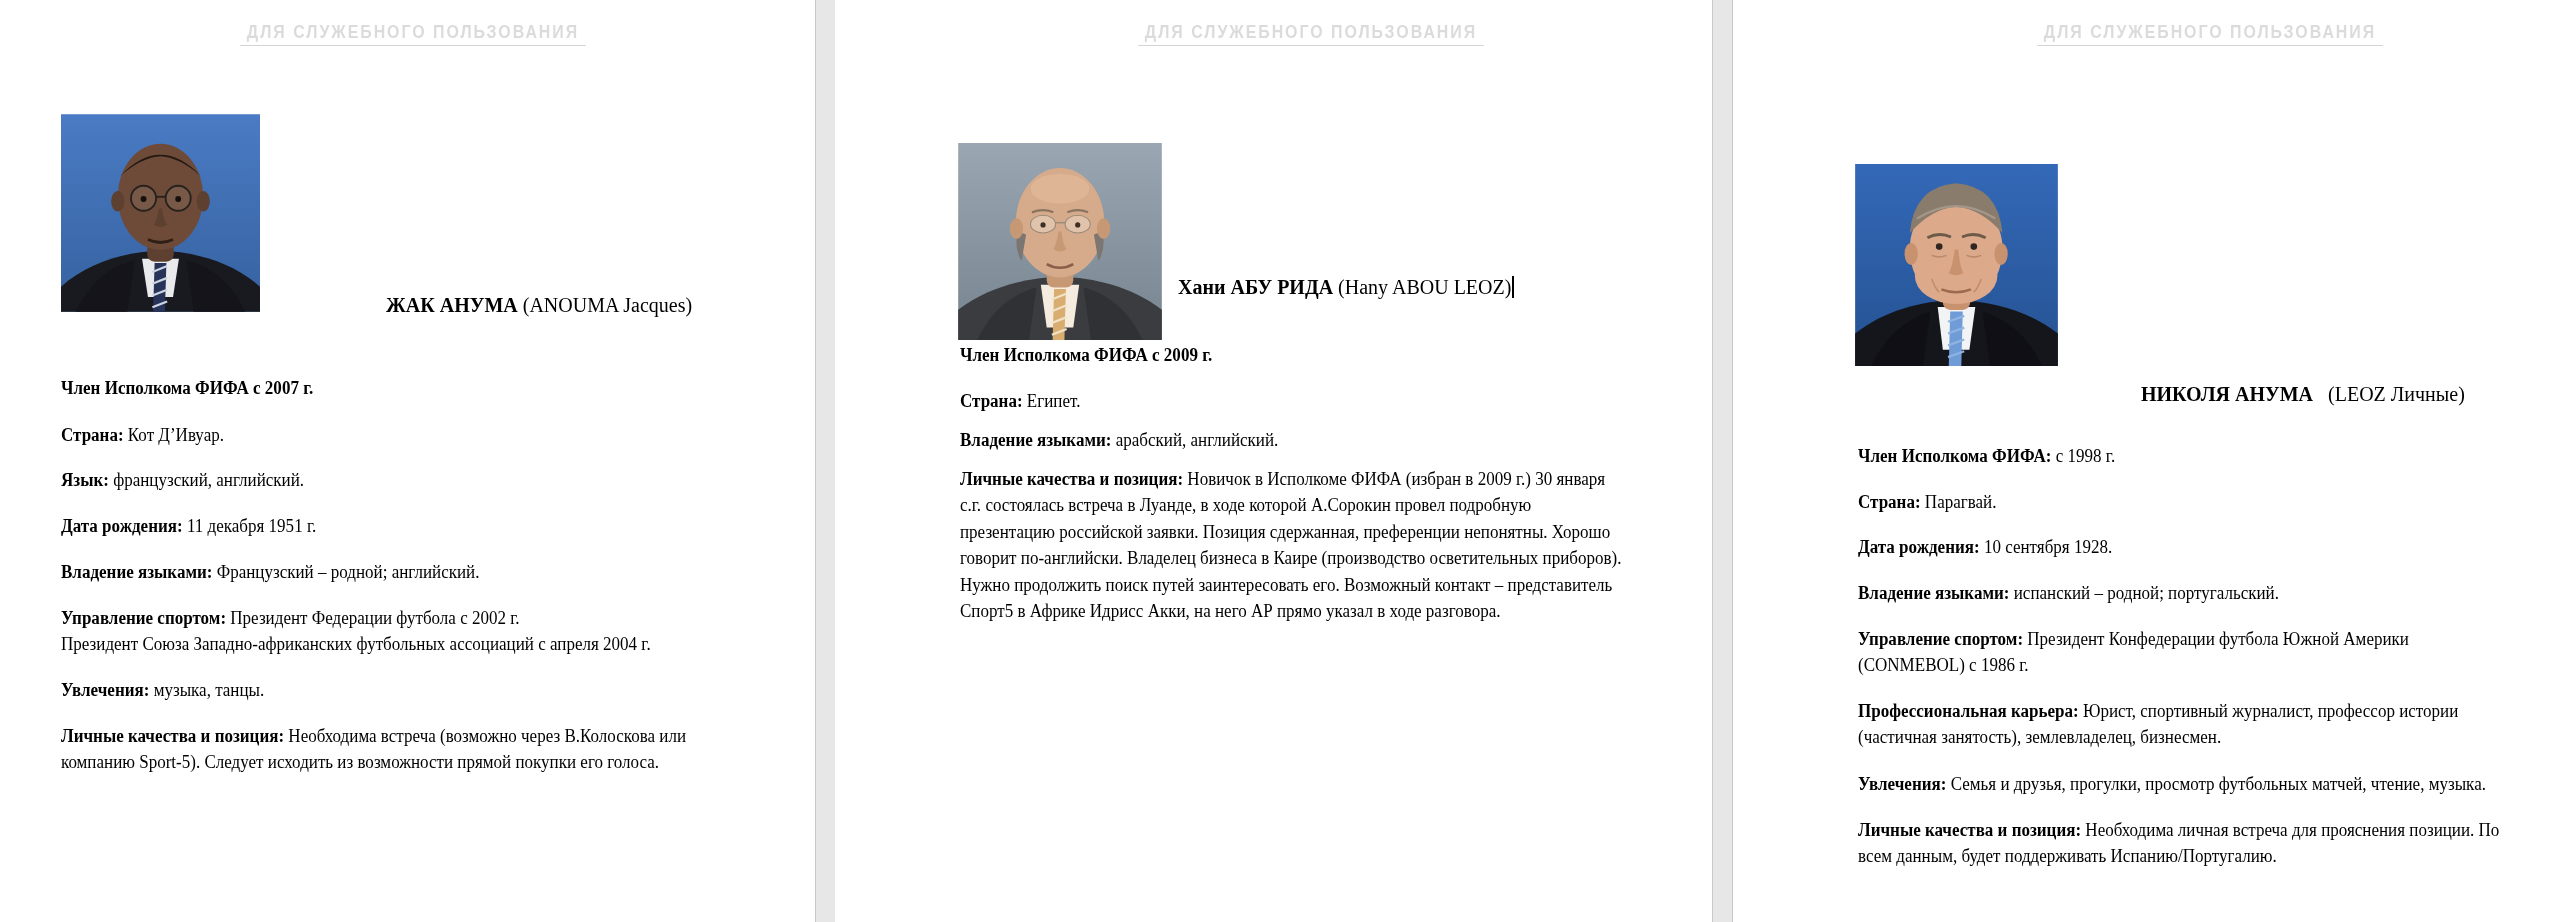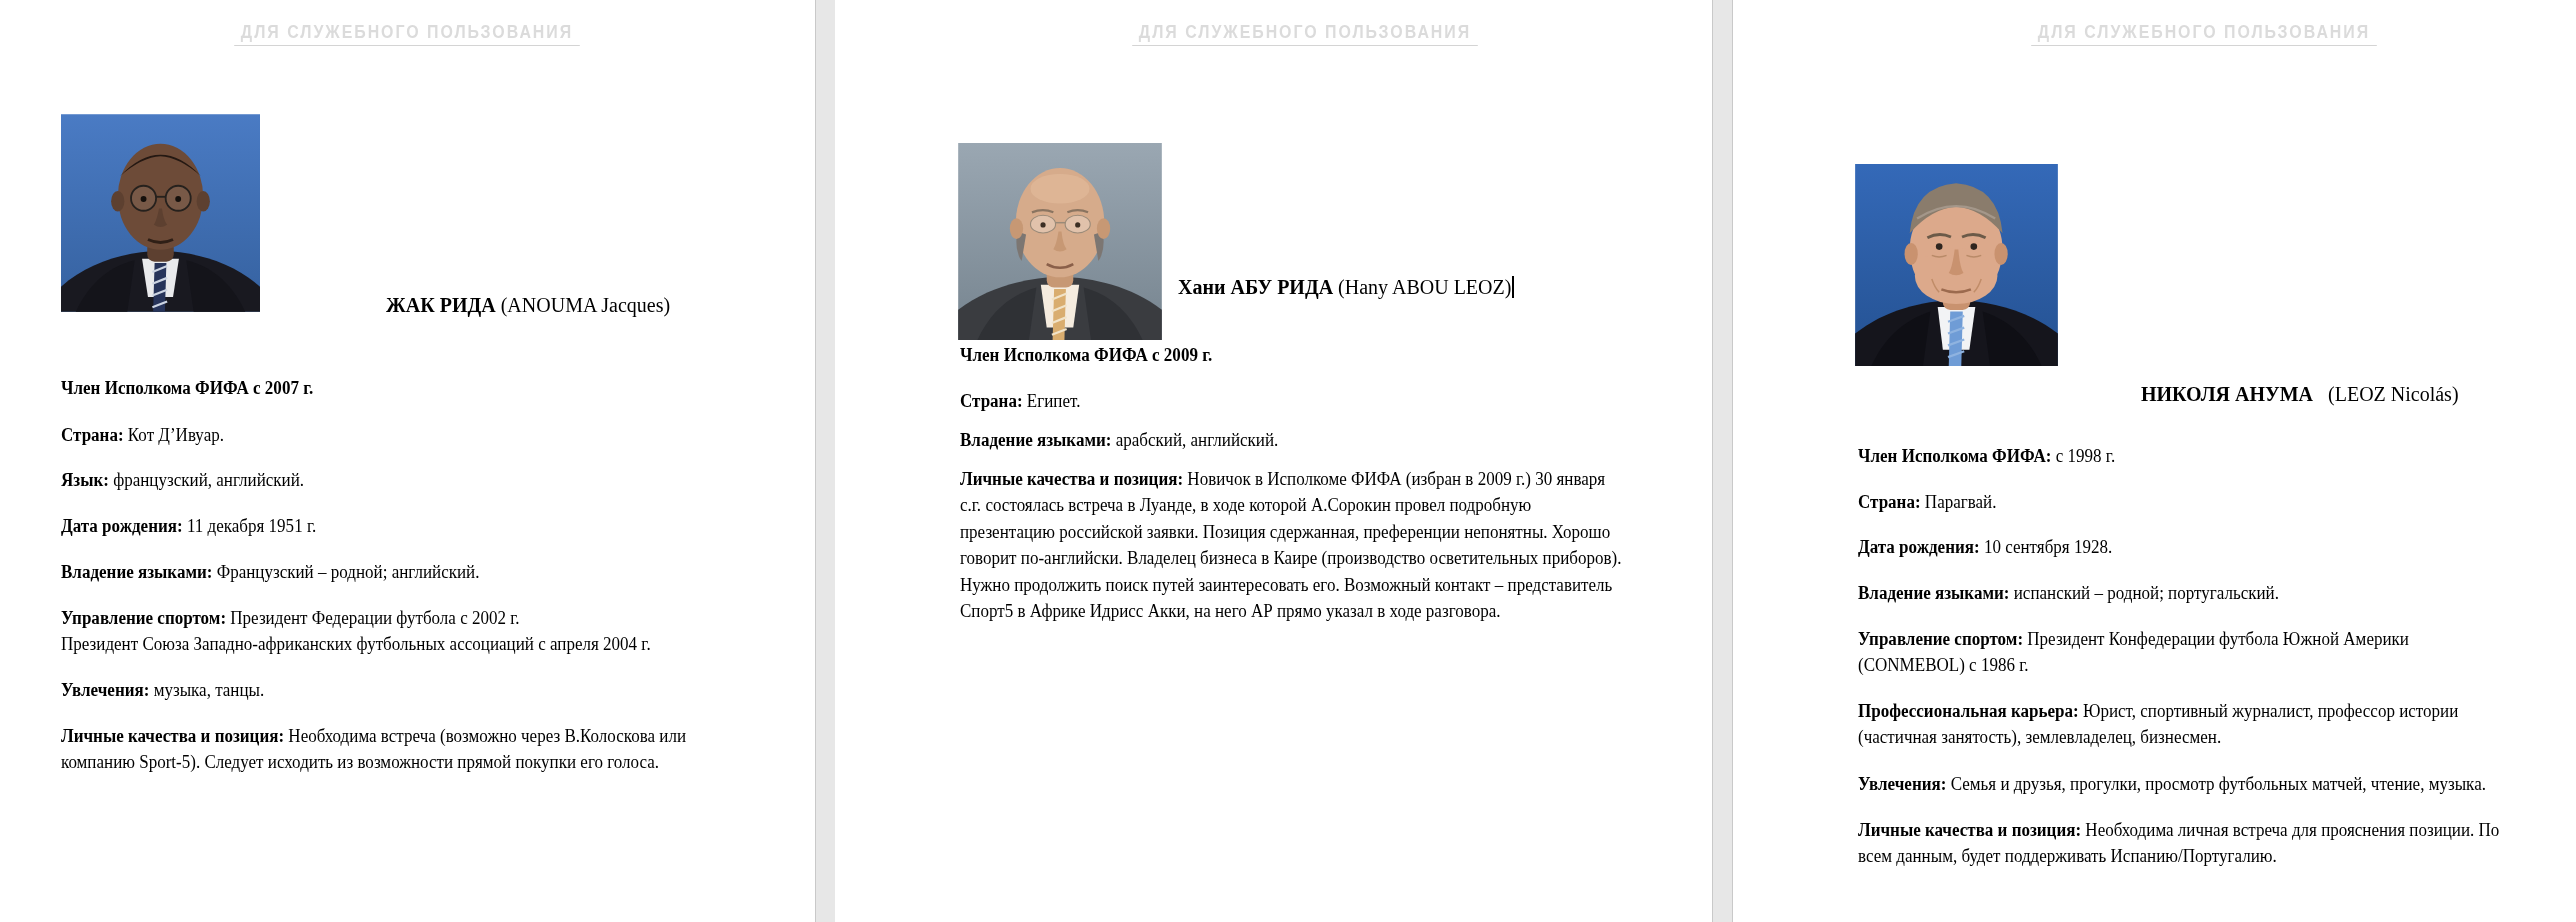--- a/index.html
+++ b/index.html
@@ -7,21 +7,21 @@
     width:2576px;height:922px;position:relative;background:#ffffff;
     font-family:"Liberation Serif","DejaVu Serif",serif;color:#000;
     overflow:hidden;
   }
   .gutter{
     position:absolute;top:0;bottom:0;width:18.5px;background:#e7e7e7;
     border-left:0.7px solid #c9c9c9;border-right:0.7px solid #c9c9c9;
   }
   #gutter1{left:815px;}
   #gutter2{left:1712px;}
-  .page{position:absolute;top:0;bottom:0;background:#ffffff;}
+  .page{position:absolute;top:0;bottom:0;background:#ffffff;padding-left:12px;}
   #page1{left:0;width:815px;}
   #page2{left:835px;width:877px;}
   #page3{left:1733px;width:843px;}
 
   .cls{position:absolute;top:22px;left:0;right:0;text-align:center;white-space:nowrap;}
   #page2 .cls{left:64px;right:0;}
   #page3 .cls{left:100px;right:0;}
   .cls-text{
     display:inline-block;
     font-family:"Liberation Sans","DejaVu Sans",sans-serif;
@@ -108,21 +108,21 @@
       <circle cx="159" cy="114" r="17" fill="rgba(255,255,255,0.08)" stroke="#26211d" stroke-width="2.5"></circle>
       <line x1="129" y1="112" x2="142" y2="112" stroke="#26211d" stroke-width="2.5"></line>
       <circle cx="112" cy="115" r="4" fill="#15100c"></circle>
       <circle cx="159" cy="115" r="4" fill="#15100c"></circle>
 
       <path d="M133,128 Q130,144 126,150 Q135,156 144,150 Q139,144 137,128" fill="#5d4030"></path>
       <path d="M118,170 Q135,178 152,170" stroke="#2f1f16" stroke-width="4" fill="none"></path>
     </svg>
   </div>
 
-  <div class="name" id="name1"><b>ЖАК РИДА</b><span> (ANOUMA Jacques)</span></div>
+  <div class="name" id="name1"><b>ЖАК АНУМА</b><span> (ANOUMA Jacques)</span></div>
 
   <p class="field" id="p1f0"><b>Член Исполкома ФИФА с 2007 г.</b><span></span></p>
   <p class="field" id="p1f1"><b>Страна:</b><span> Кот Д’Ивуар.</span></p>
   <p class="field" id="p1f2"><b>Язык:</b><span> французский, английский.</span></p>
   <p class="field" id="p1f3"><b>Дата рождения:</b><span> 11 декабря 1951 г.</span></p>
   <p class="field" id="p1f4"><b>Владение языками:</b><span> Французский – родной; английский.</span></p>
   <p class="field" id="p1f5"><b>Управление спортом:</b><span> Президент Федерации футбола с 2002 г.
 Президент Союза Западно-африканских футбольных ассоциаций с апреля 2004 г.</span></p>
   <p class="field" id="p1f6"><b>Увлечения:</b><span> музыка, танцы.</span></p>
   <p class="field" id="p1f7"><b>Личные качества и позиция:</b><span> Необходима встреча (возможно через В.Колоскова или
@@ -243,21 +243,21 @@
       <path d="M104,124 Q114,128 124,124" stroke="#b98a68" stroke-width="2" fill="none"></path>
       <path d="M151,124 Q161,128 171,124" stroke="#b98a68" stroke-width="2" fill="none"></path>
 
       <path d="M135,116 Q132,140 127,148 Q137,154 147,148 Q142,140 140,116" fill="#c9926f"></path>
       <path d="M117,170 Q137,178 157,170" stroke="#9c6a4e" stroke-width="3.5" fill="none"></path>
       <path d="M104,156 Q108,168 114,174" stroke="#c08c68" stroke-width="2" fill="none"></path>
       <path d="M171,156 Q167,168 161,174" stroke="#c08c68" stroke-width="2" fill="none"></path>
     </svg>
   </div>
 
-  <div class="name" id="name3"><b>НИКОЛЯ АНУМА</b><span>   (LEOZ Nicolás)</span></div>
+  <div class="name" id="name3"><b>НИКОЛЯ АНУМА</b><span>   (LEOZ Личные)</span></div>
 
   <p class="field" id="p3f0"><b>Член Исполкома ФИФА:</b><span> с 1998 г.</span></p>
   <p class="field" id="p3f1"><b>Страна:</b><span> Парагвай.</span></p>
   <p class="field" id="p3f2"><b>Дата рождения:</b><span> 10 сентября 1928.</span></p>
   <p class="field" id="p3f3"><b>Владение языками:</b><span> испанский – родной; португальский.</span></p>
   <p class="field" id="p3f4"><b>Управление спортом:</b><span> Президент Конфедерации футбола Южной Америки
 (CONMEBOL) с 1986 г.</span></p>
   <p class="field" id="p3f5"><b>Профессиональная карьера:</b><span> Юрист, спортивный журналист, профессор истории
 (частичная занятость), землевладелец, бизнесмен.</span></p>
   <p class="field" id="p3f6"><b>Увлечения:</b><span> Семья и друзья, прогулки, просмотр футбольных матчей, чтение, музыка.</span></p>

